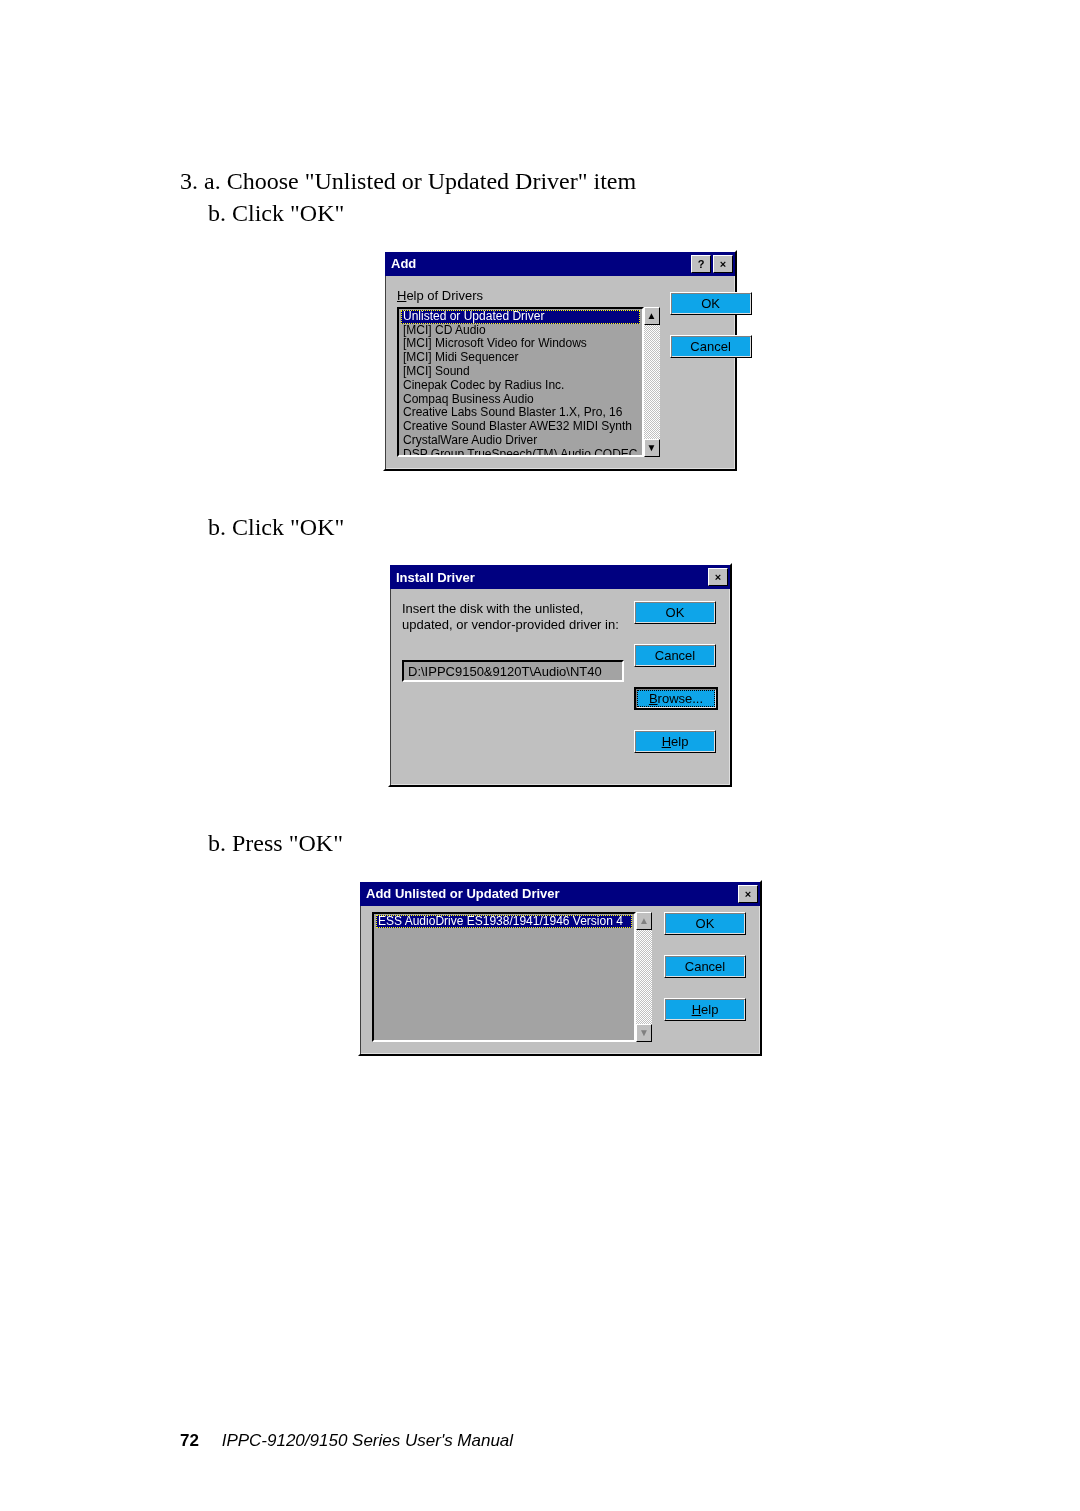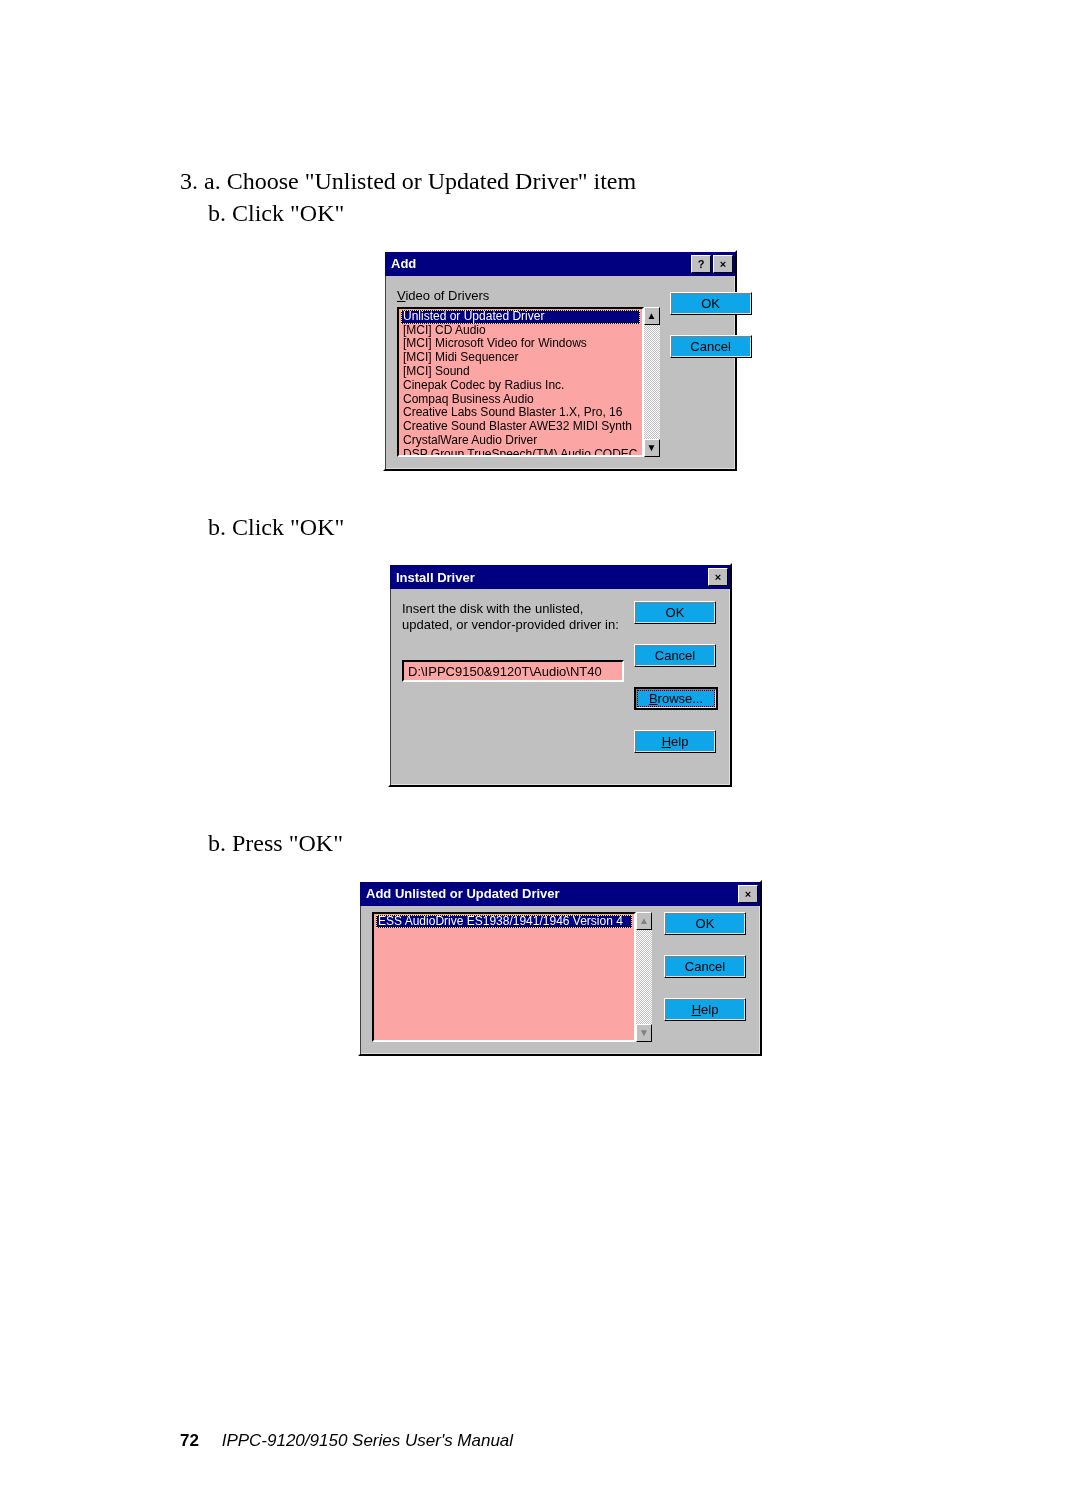--- a/index.html
+++ b/index.html
@@ -71,21 +71,21 @@
     font-size: 11px;
     font-weight: bold;
     color: #000;
     margin-left: 2px;
   }
   .dialog-body {
     padding: 12px;
   }
 
   .listbox, .textbox {
-    background: #fca5a5;
+    background: #a3a3a3;
     border: 2px inset #808080;
     border-top-color: #404040;
     border-left-color: #404040;
     border-right-color: #fff;
     border-bottom-color: #fff;
     font-size: 12px;
     padding: 1px 2px;
     box-sizing: border-box;
   }
   .listbox {
@@ -194,21 +194,21 @@
     <div class="dialog d1">
       <div class="titlebar">
         <span class="title-text">Add</span>
         <div class="titlebtns">
           <div class="titlebtn">?</div>
           <div class="titlebtn">×</div>
         </div>
       </div>
       <div class="dialog-body">
         <div class="left">
-          <div class="label underline-first">Video of Drivers</div>
+          <div class="label underline-first">Help of Drivers</div>
           <div class="list-wrap">
             <div class="listbox">
               <div class="listitem selected">Unlisted or Updated Driver</div>
               <div class="listitem">[MCI] CD Audio</div>
               <div class="listitem">[MCI] Microsoft Video for Windows</div>
               <div class="listitem">[MCI] Midi Sequencer</div>
               <div class="listitem">[MCI] Sound</div>
               <div class="listitem">Cinepak Codec by Radius Inc.</div>
               <div class="listitem">Compaq Business Audio</div>
               <div class="listitem">Creative Labs Sound Blaster 1.X, Pro, 16</div>

